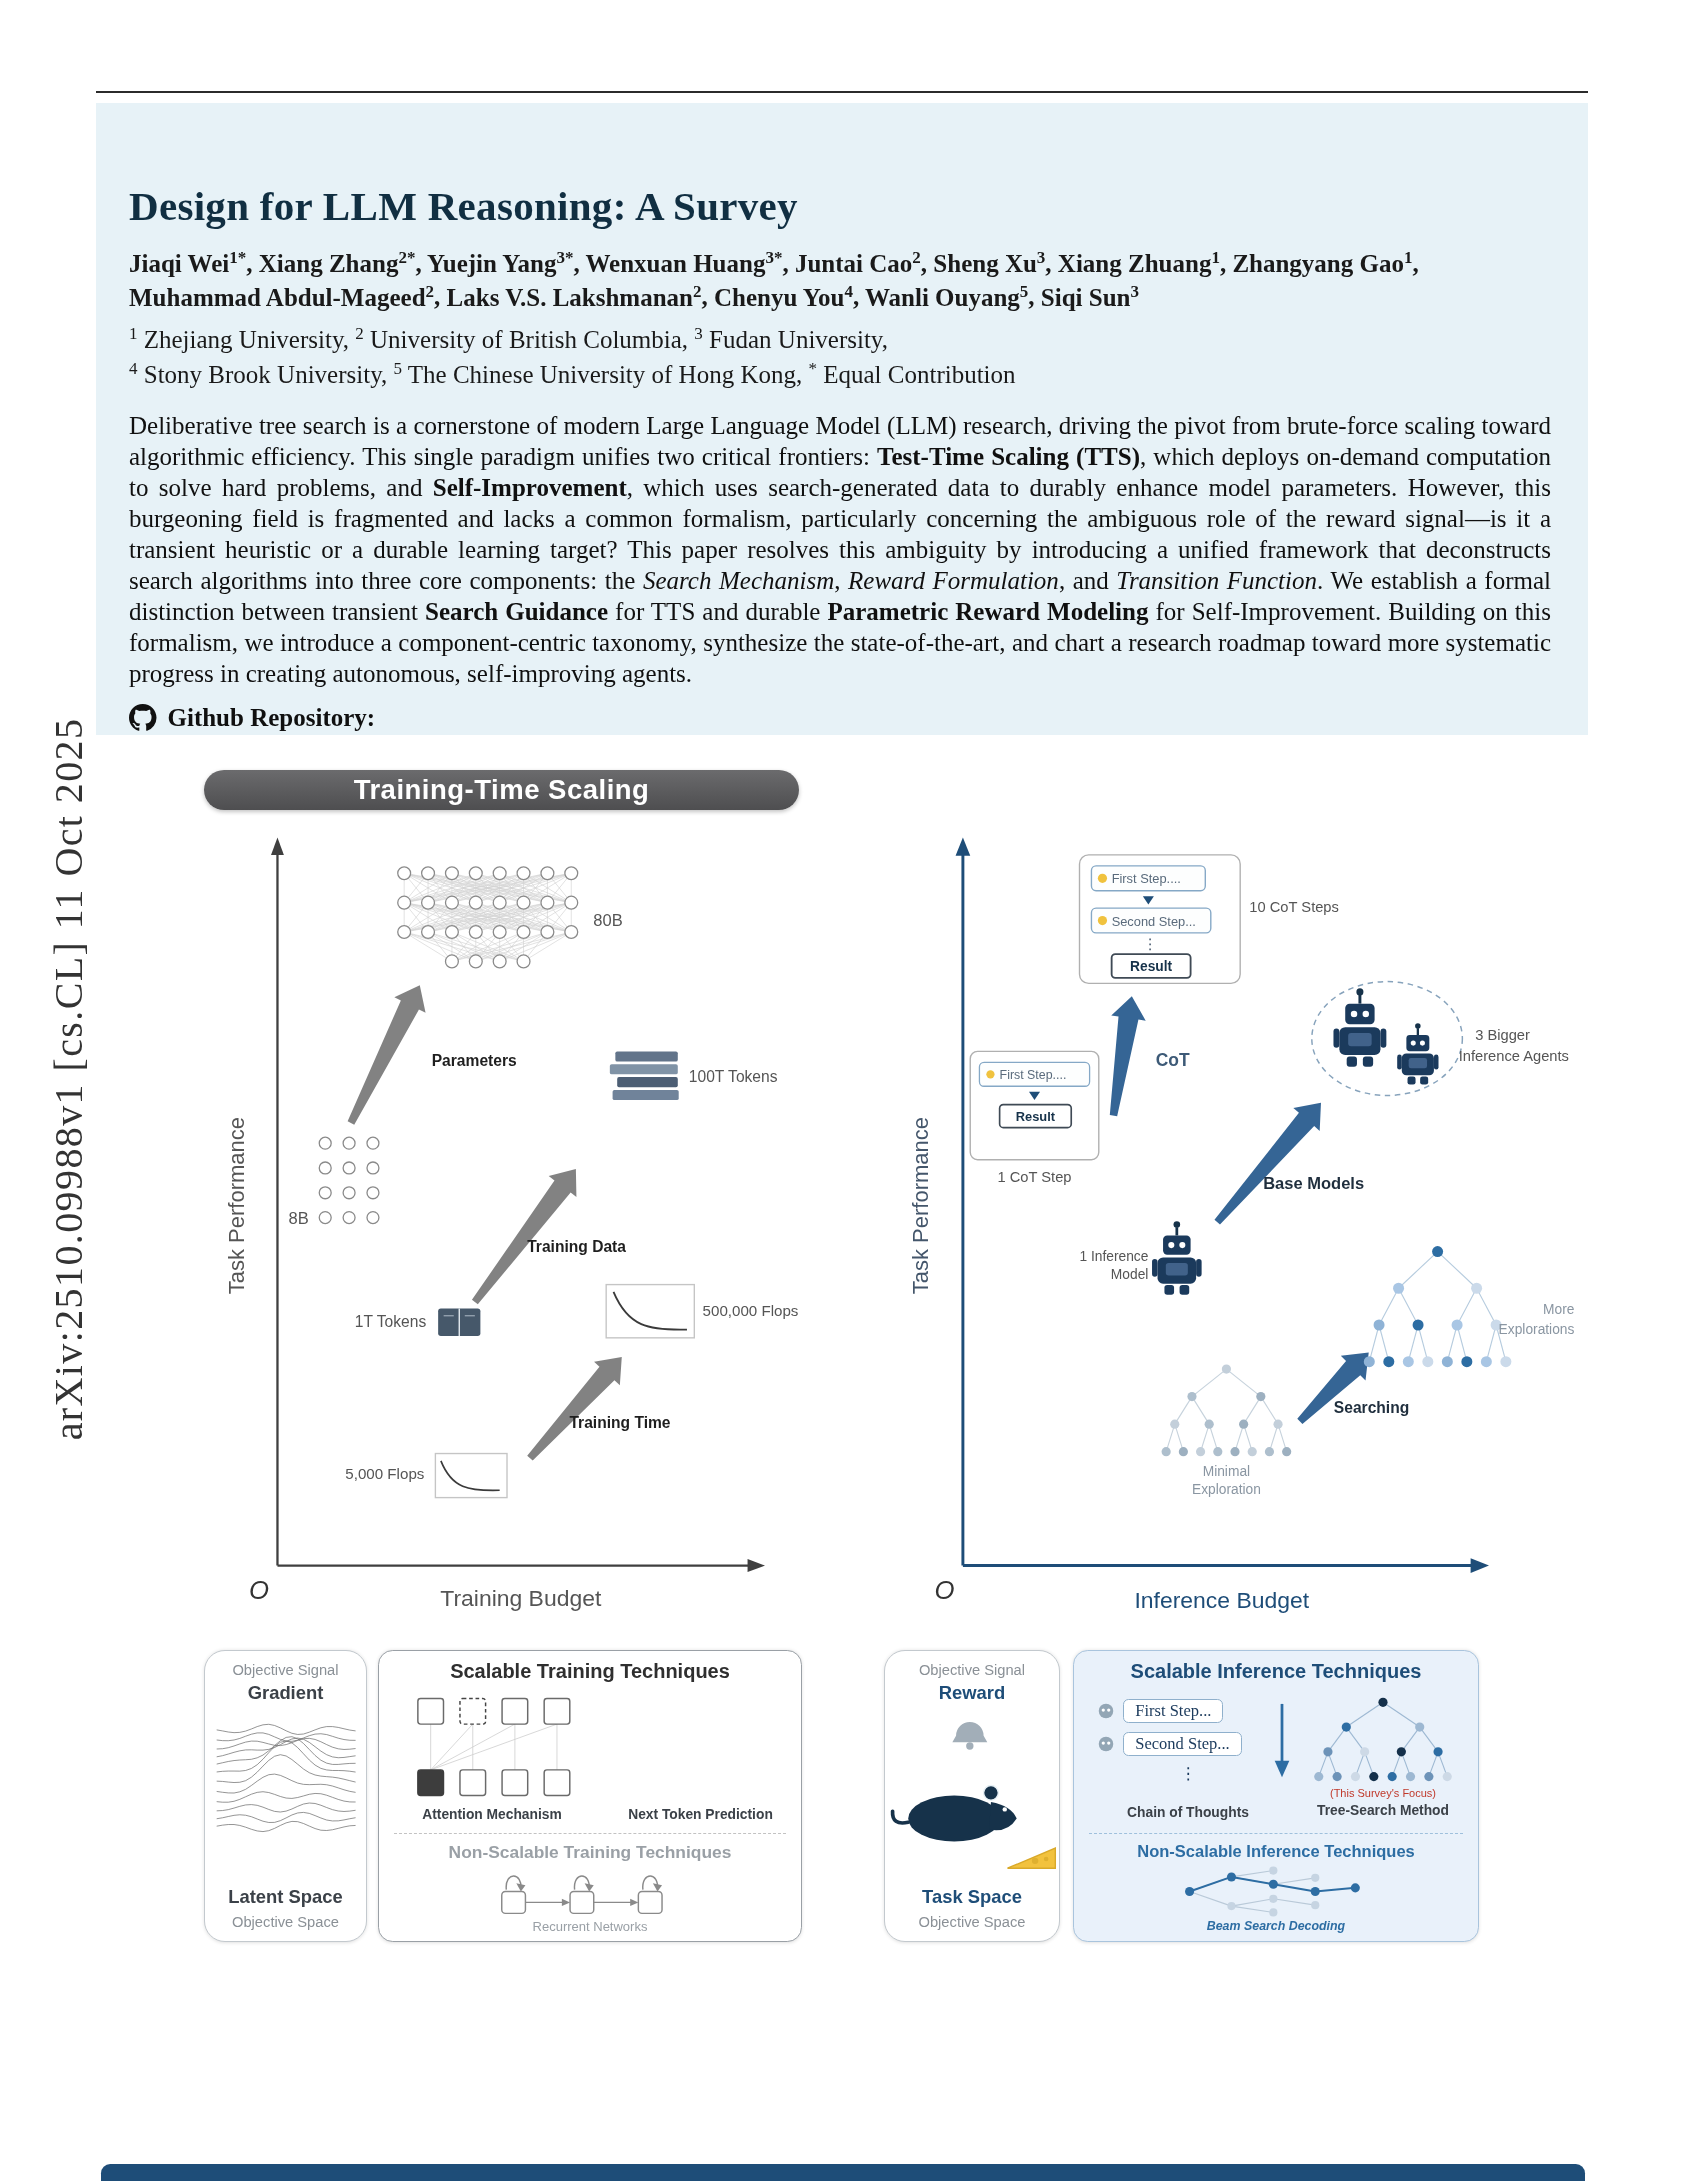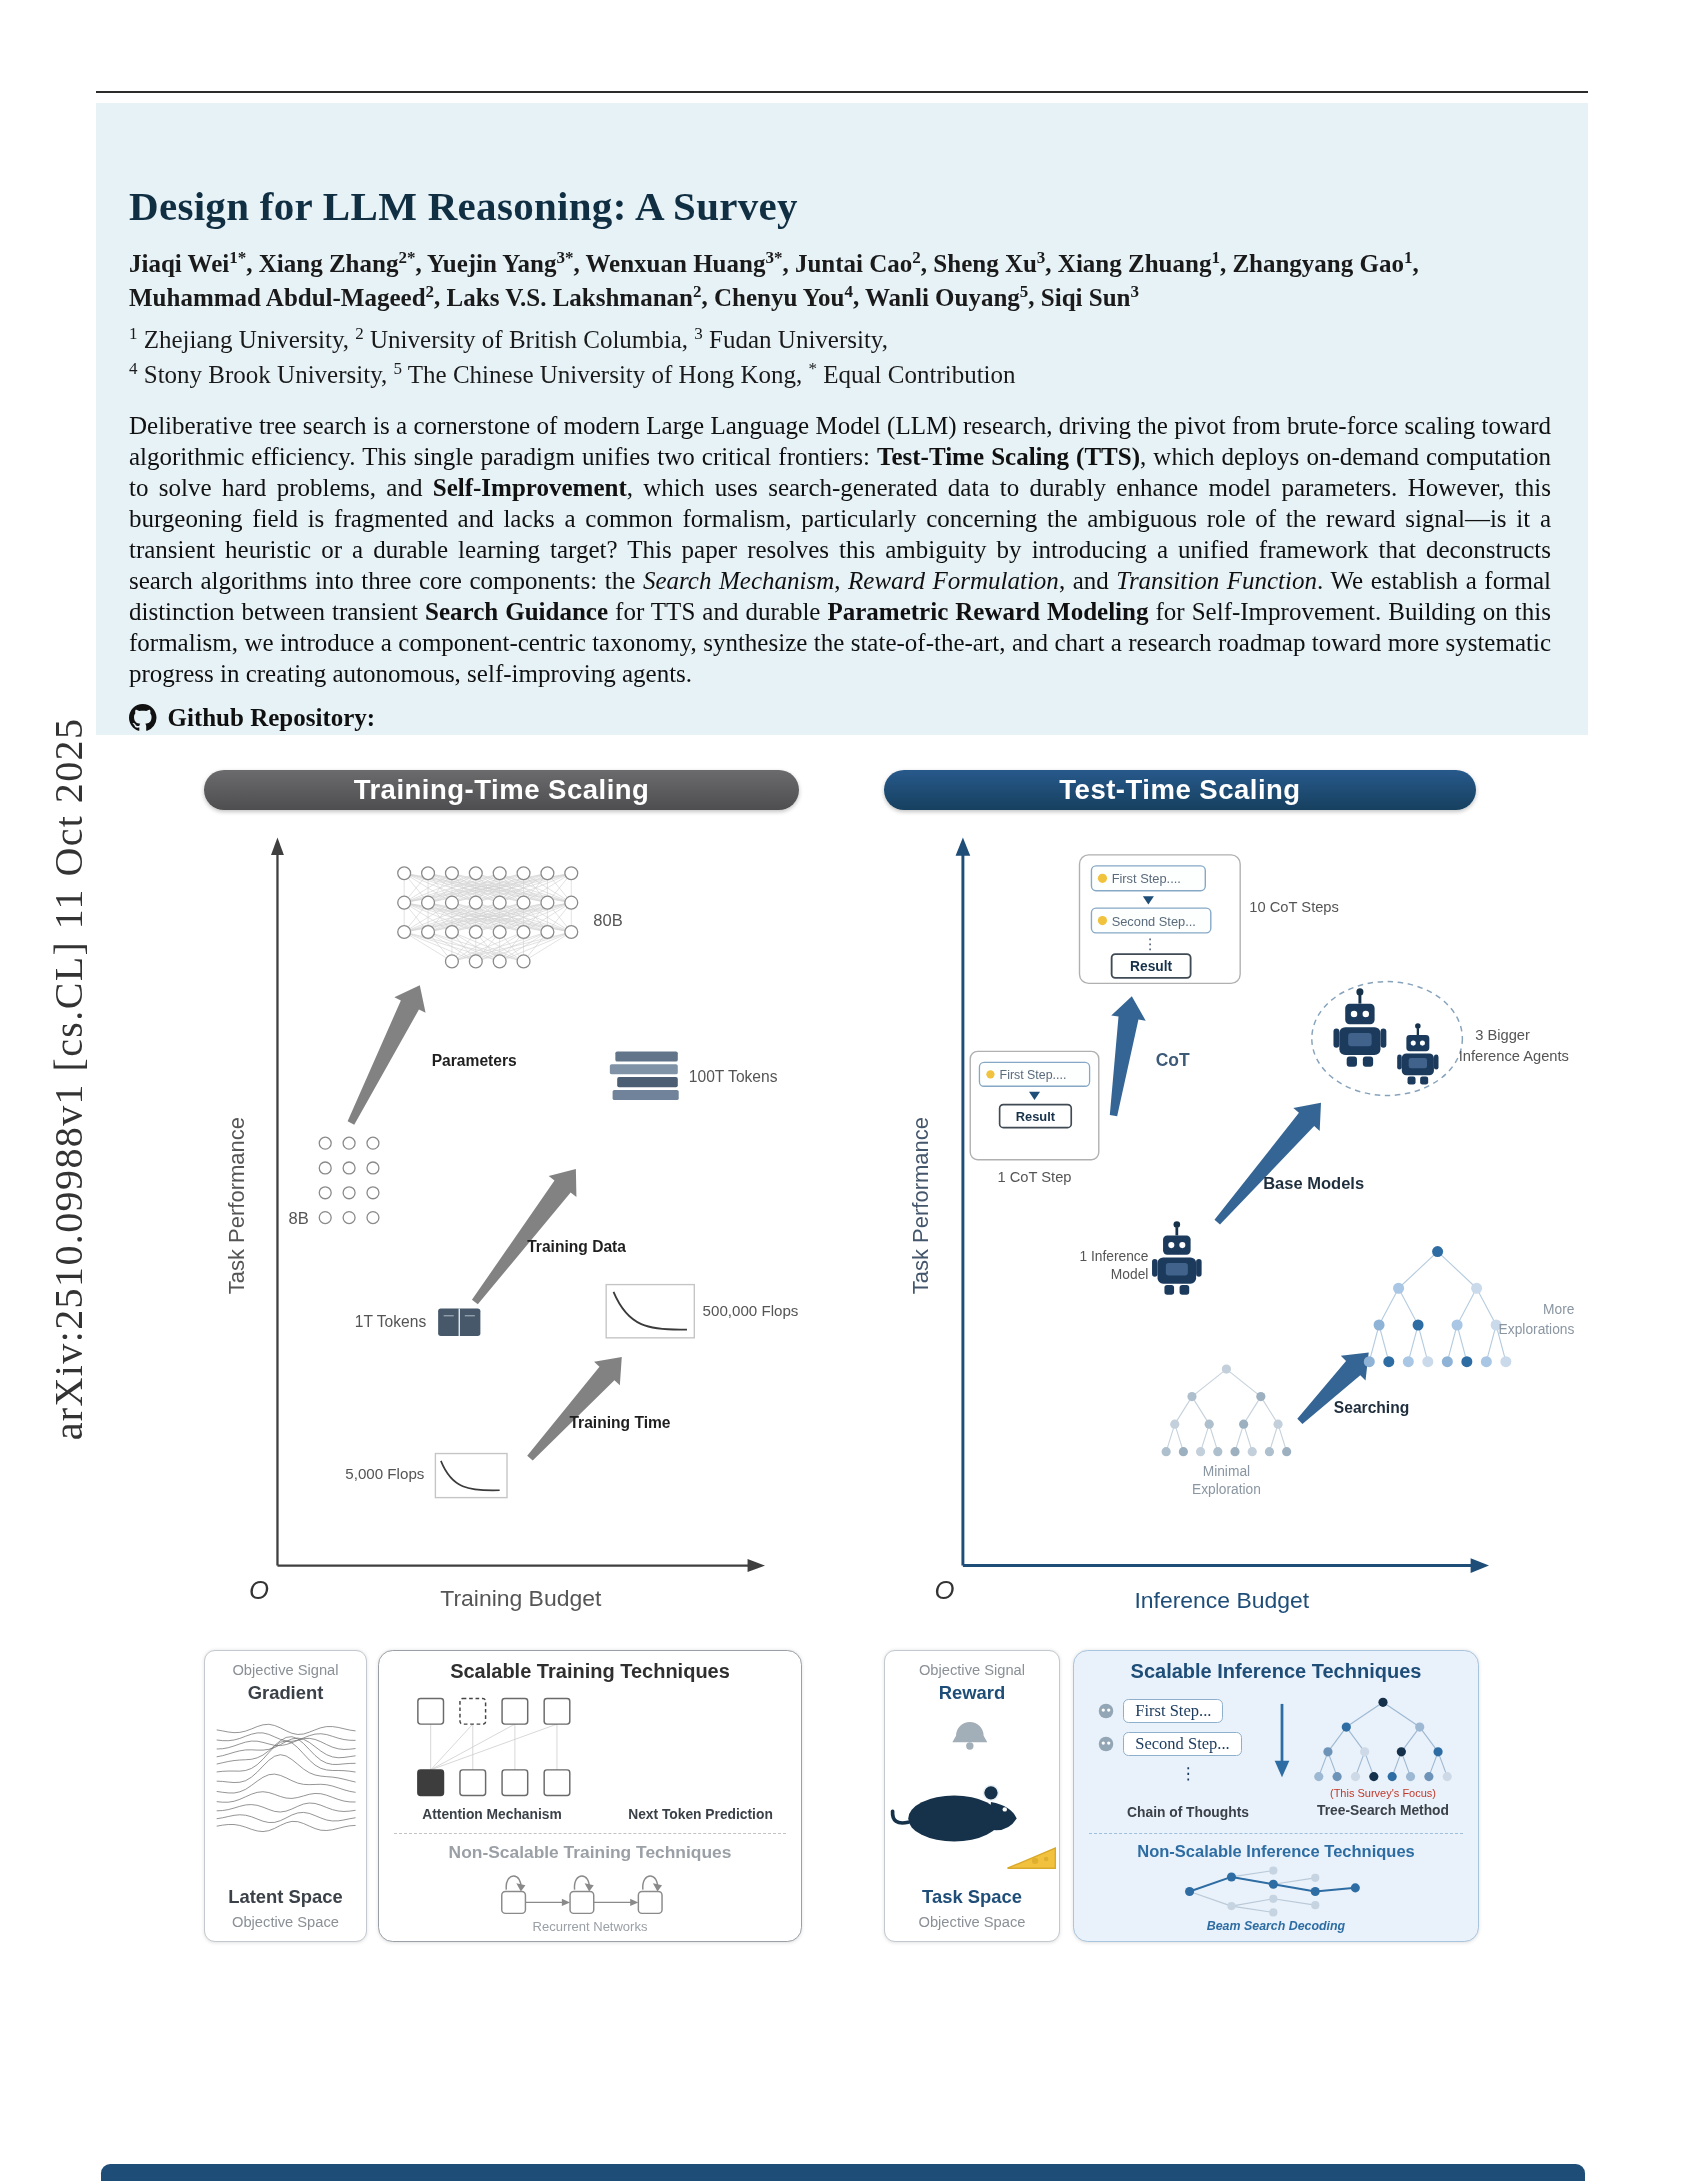--- a/index.html
+++ b/index.html
@@ -30,21 +30,21 @@
   .pill.gray { left:204px; top:770px; width:595px; background:linear-gradient(#6b6b6d,#4e4e50); }
   .pill.blue { left:884px; top:770px; width:592px; background:linear-gradient(#27598b,#16405f); }
 
   svg text { font-family:"Liberation Sans", sans-serif; }
   .chart { position:absolute; }
 
   [data-net] circle { fill:#fff; stroke:#8a8a8a; stroke-width:1.4; }
   [data-net] line { stroke:#d2d2d2; stroke-width:.7; }
   [data-surface] path { stroke:#6f6f6f; fill:none; stroke-width:.8; }
 
-  .box { position:absolute; background:#fff; border:1.4px solid #c3c9ce; border-radius:11px;
+  .box { position:absolute; background:#fff; border:1.4px solid #c3c9ce; border-radius:21px;
          font-family:"Liberation Sans", sans-serif; box-shadow:0 0.9px 3.7px rgba(0,0,0,.12); }
   .mini-gray { position:absolute; left:0; width:100%; text-align:center; font-size:14.7px; color:#8a9096; }
   .mini-bold { position:absolute; left:0; width:100%; text-align:center; font-size:18.4px; font-weight:bold; }
   .dark { color:#3b4148; }
   .navy-t { color:var(--blue,#1e4d78); }
   .red-t { color:var(--red,#c0392b); }
   .box-title { position:absolute; left:0; top:9.2px; width:100%; text-align:center; font-size:20px; font-weight:bold; }
   .small-label { position:absolute; text-align:center; font-size:13.8px; font-weight:bold; color:#3b4148; }
   .dash-div { position:absolute; left:14.7px; right:14.7px; border-top:1.8px dashed #c3c3c3; }
   .nonscalable { position:absolute; left:0; width:100%; text-align:center; font-size:17.4px; font-weight:bold; }
@@ -74,23 +74,20 @@
     <p class="github-row">
       <svg viewBox="0 0 16 16" width="27.5" height="27.5" aria-hidden="true">
           <path fill="#111" d="M8 0C3.58 0 0 3.58 0 8c0 3.54 2.29 6.53 5.47 7.59.4.07.55-.17.55-.38 0-.19-.01-.82-.01-1.49-2.01.37-2.53-.49-2.69-.94-.09-.23-.48-.94-.82-1.13-.28-.15-.68-.52-.01-.53.63-.01 1.08.58 1.23.82.72 1.21 1.87.87 2.33.66.07-.52.28-.87.51-1.07-1.78-.2-3.64-.89-3.64-3.95 0-.87.31-1.59.82-2.15-.08-.2-.36-1.02.08-2.12 0 0 .67-.21 2.2.82.64-.18 1.32-.27 2-.27.68 0 1.36.09 2 .27 1.53-1.04 2.2-.82 2.2-.82.44 1.1.16 1.92.08 2.12.51.56.82 1.27.82 2.15 0 3.07-1.87 3.75-3.65 3.95.29.25.54.73.54 1.48 0 1.07-.01 1.93-.01 2.2 0 .21.15.46.55.38A8.01 8.01 0 0 0 16 8c0-4.42-3.58-8-8-8z"></path>
         </svg>
       <span class="gh-label">Github Repository:</span>
     </p>
   </div>
 
   <div class="pill gray">
       <span>Training-Time Scaling</span>
-    </div>
-  <div class="pill blue">
-      <span>Test-Time Scaling</span>
     </div>
 
   <svg class="chart" style="left:204px;top:820px;" width="595" height="819" viewBox="0 0 648 892">
     <g>
       <line x1="80" y1="30" x2="80" y2="812" stroke="#3f3f3f" stroke-width="2.5"></line>
       <line x1="80" y1="812" x2="600" y2="812" stroke="#3f3f3f" stroke-width="2.5"></line>
       <polygon points="80,19 73,38 87,38" fill="#3f3f3f"></polygon>
       <polygon points="611,812 592,805 592,819" fill="#3f3f3f"></polygon>
     </g>
     <text transform="rotate(-90 44 420)" x="44" y="420" text-anchor="middle" font-size="24" fill="#555">Task Performance</text>

